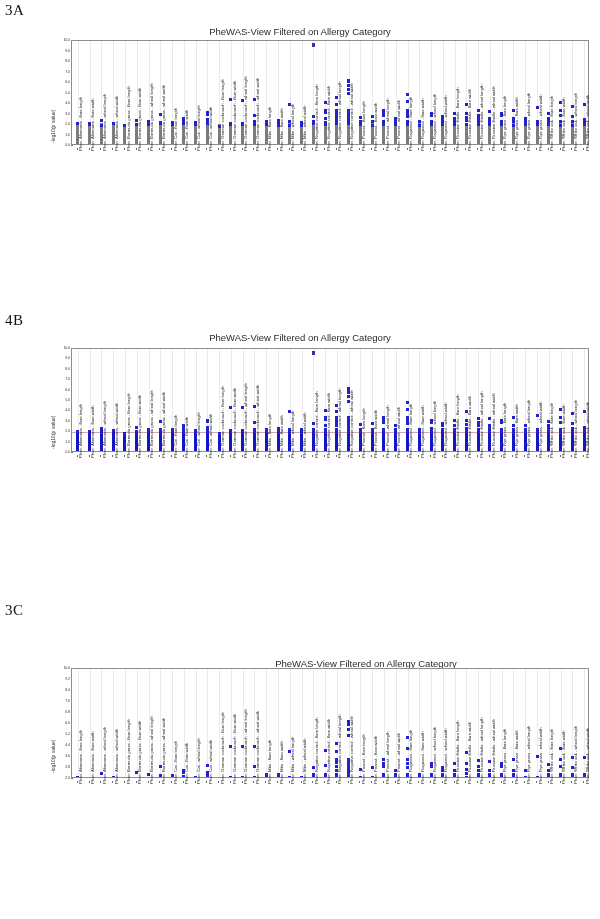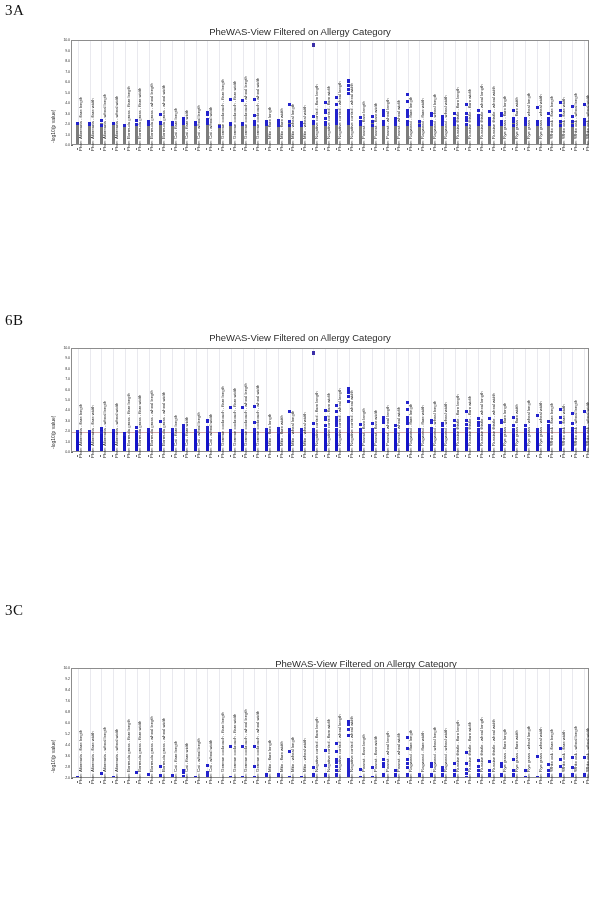--- a/index.html
+++ b/index.html
@@ -435,21 +435,21 @@
         <div class="xtickmark" style="left: 488.57px; top: 0px;"></div>
         <div class="xlab" style="left: 490.17px; top: 3px;">Phen: White oak - flare width</div>
         <div class="xtickmark" style="left: 500.34px; top: 0px;"></div>
         <div class="xlab" style="left: 501.94px; top: 3px;">Phen: White oak - wheal length</div>
         <div class="xtickmark" style="left: 512.11px; top: 0px;"></div>
         <div class="xlab" style="left: 513.71px; top: 3px;">Phen: White oak - wheal width</div>
       </div>
   </div>
 
   <div class="panel" id="panel-B">
-    <div class="panel-label">6B</div>
+    <div class="panel-label">4B</div>
     <div class="plot-title">PheWAS-View Filtered on Allergy Category</div>
     <div class="ylabel" style="left:50px;top:139px;">-log10(p value)</div>
     <div class="yaxis" style="left:56px;top:38px;width:14px;height:104px;">
         <div class="ytick" style="top: 104px;">0.0<span class="tickmark"></span></div>
         <div class="ytick" style="top: 93.6px;">1.0<span class="tickmark"></span></div>
         <div class="ytick" style="top: 83.2px;">2.0<span class="tickmark"></span></div>
         <div class="ytick" style="top: 72.8px;">3.0<span class="tickmark"></span></div>
         <div class="ytick" style="top: 62.4px;">4.0<span class="tickmark"></span></div>
         <div class="ytick" style="top: 52px;">5.0<span class="tickmark"></span></div>
         <div class="ytick" style="top: 41.6px;">6.0<span class="tickmark"></span></div>

